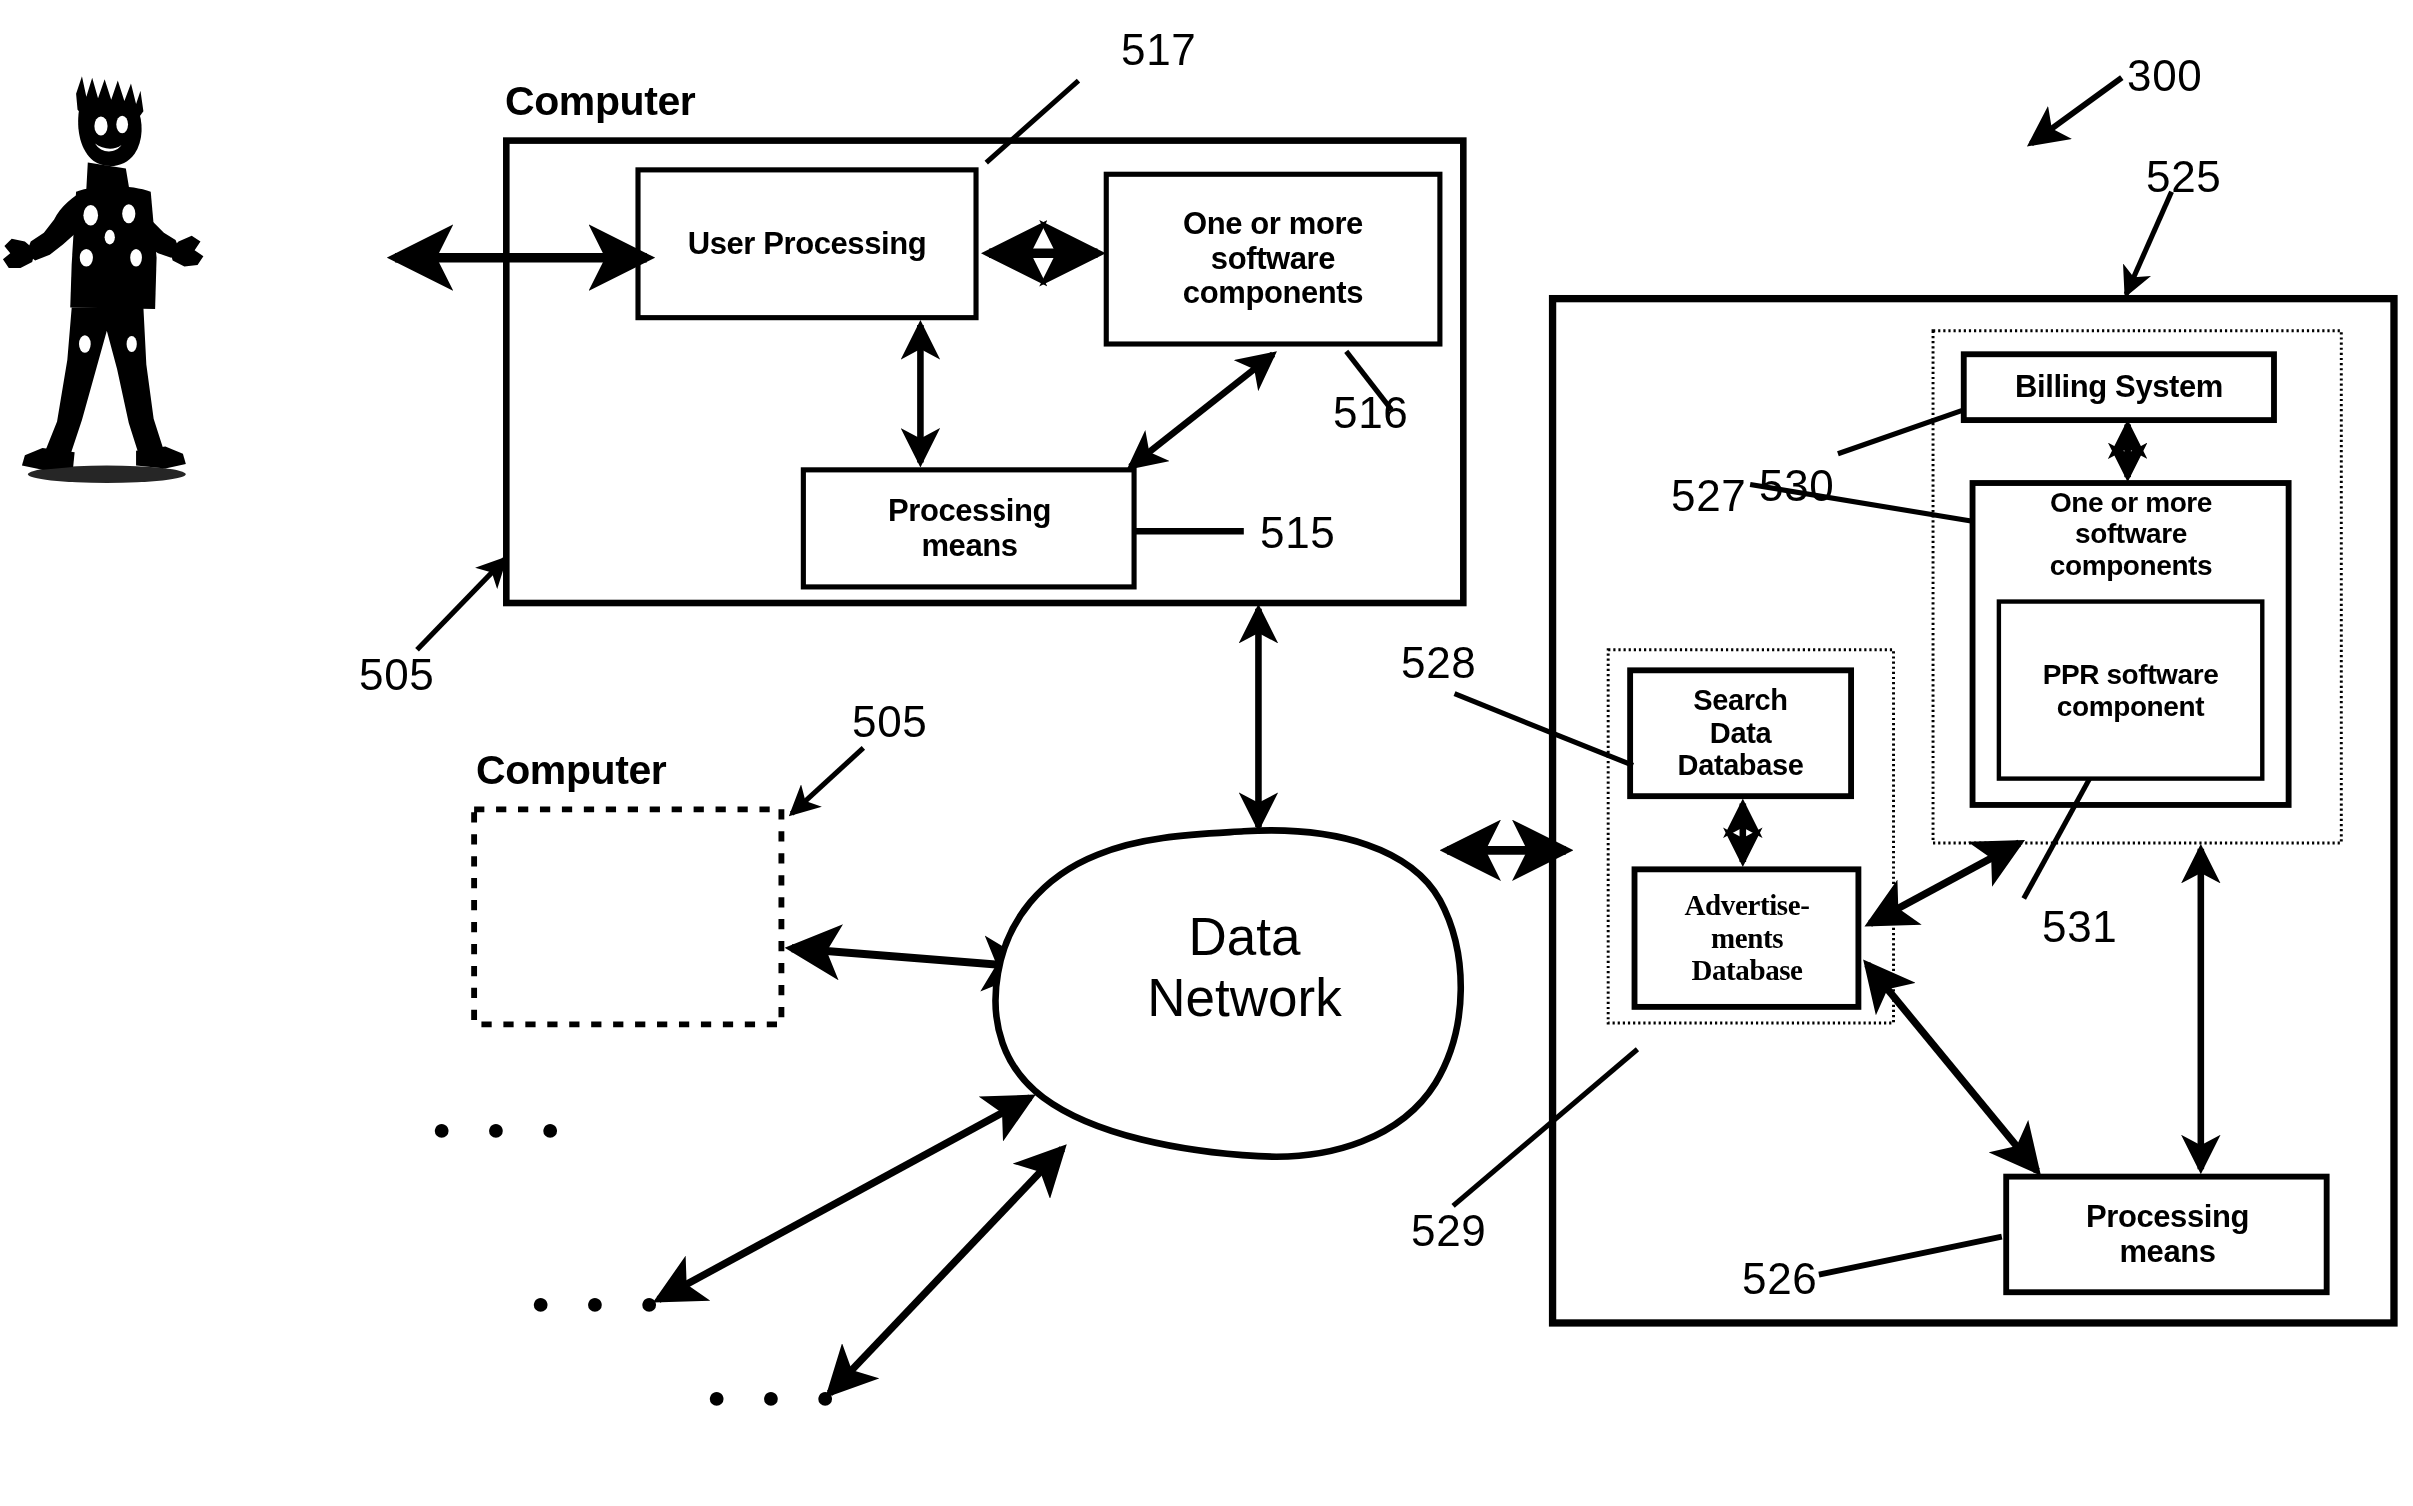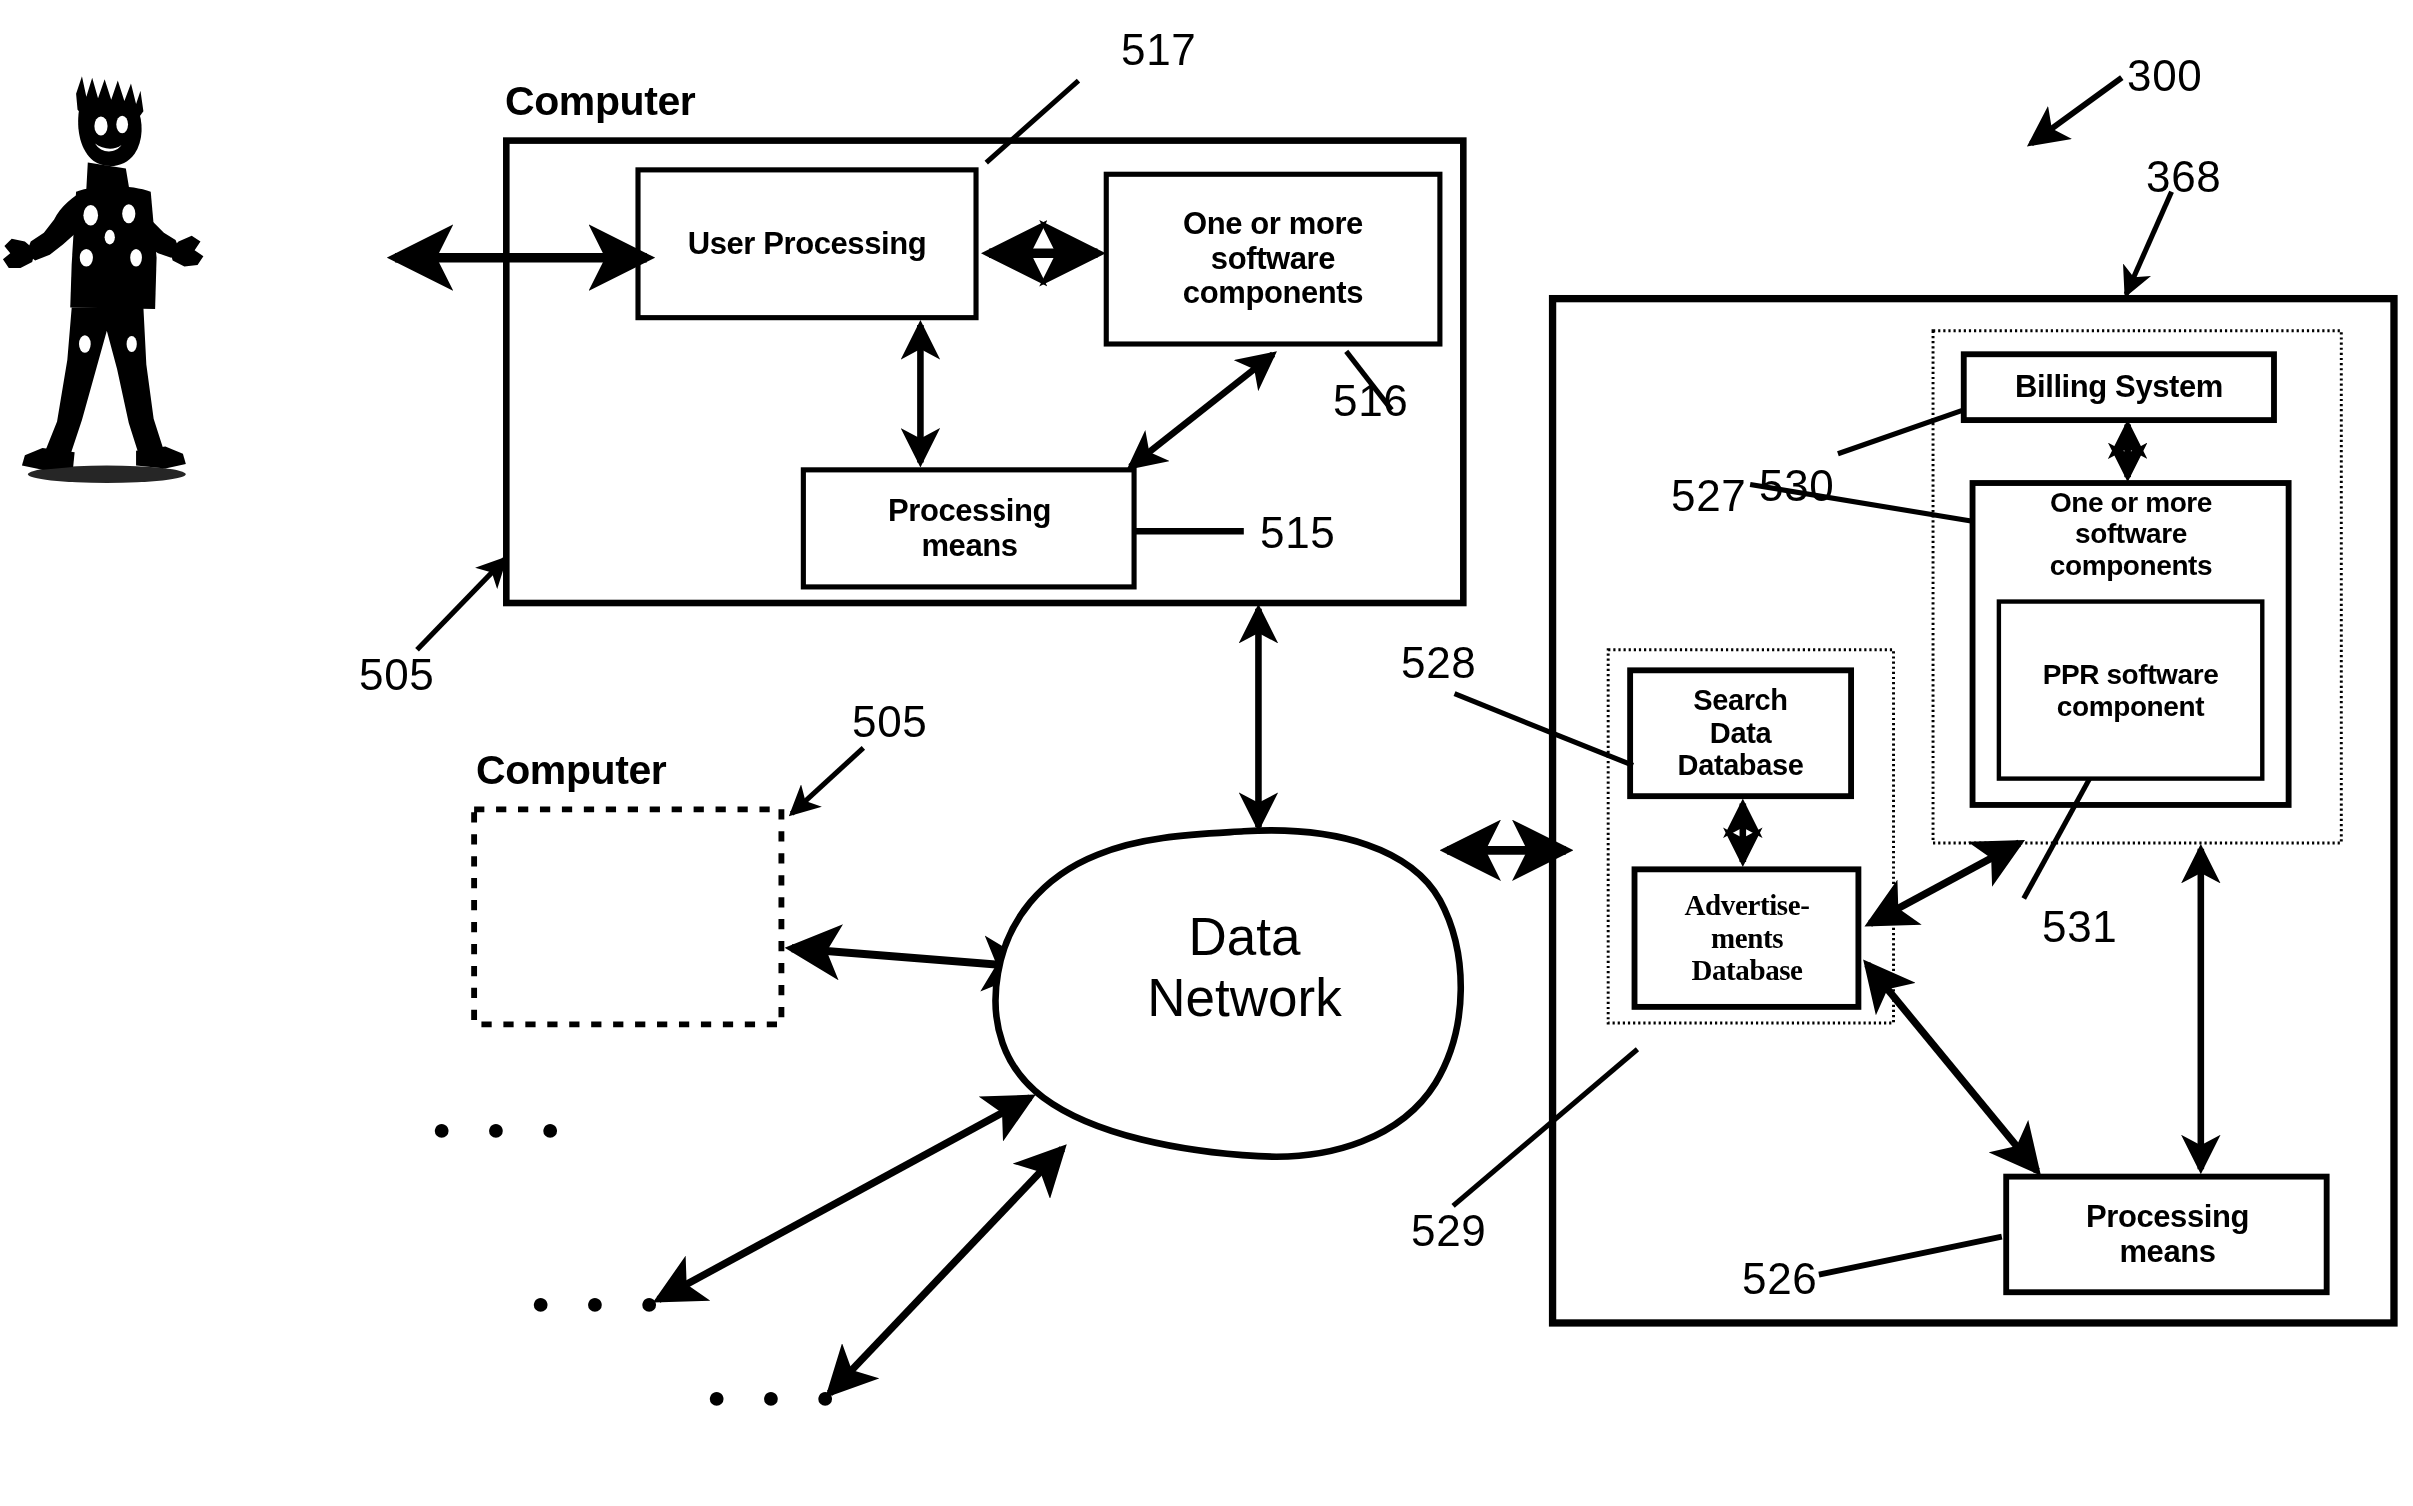--- a/index.html
+++ b/index.html
@@ -274,26 +274,26 @@
 ments
 Database</span>
   </div>
 
   <div class="boxlabel-wrap" style="left:2007px; top:1177px; width:321px; height:116px;">
     <span class="txt" style="position:static; font-size:31px;">Processing
 means</span>
   </div>
 
   <div class="ref" style="left:1121px; top:25px;">517</div>
-  <div class="ref" style="left:1333px; top:376px;">516</div>
+  <div class="ref" style="left:1333px; top:388px;">516</div>
   <div class="ref" style="left:1260px; top:508px;">515</div>
   <div class="ref" style="left:359px; top:650px;">505</div>
   <div class="ref" style="left:852px; top:697px;">505</div>
   <div class="ref" style="left:2127px; top:51px;">300</div>
-  <div class="ref" style="left:2146px; top:152px;">368</div>
+  <div class="ref" style="left:2146px; top:152px;">525</div>
   <div class="ref" style="left:1759px; top:461px;">530</div>
   <div class="ref" style="left:1671px; top:471px;text-align:right;">527</div>
   <div class="ref" style="left:2042px; top:902px;">531</div>
   <div class="ref" style="left:1401px; top:638px;">528</div>
   <div class="ref" style="left:1411px; top:1206px;">529</div>
   <div class="ref" style="left:1742px; top:1254px;">526</div>
 
   <div class="ref" style="left:432px; top:1111px; font-size:32px; letter-spacing:13px; font-weight:bold;">● ● ●</div>
   <div class="ref" style="left:531px; top:1285px; font-size:32px; letter-spacing:13px; font-weight:bold;">● ● ●</div>
   <div class="ref" style="left:707px; top:1379px; font-size:32px; letter-spacing:13px; font-weight:bold;">● ● ●</div>

